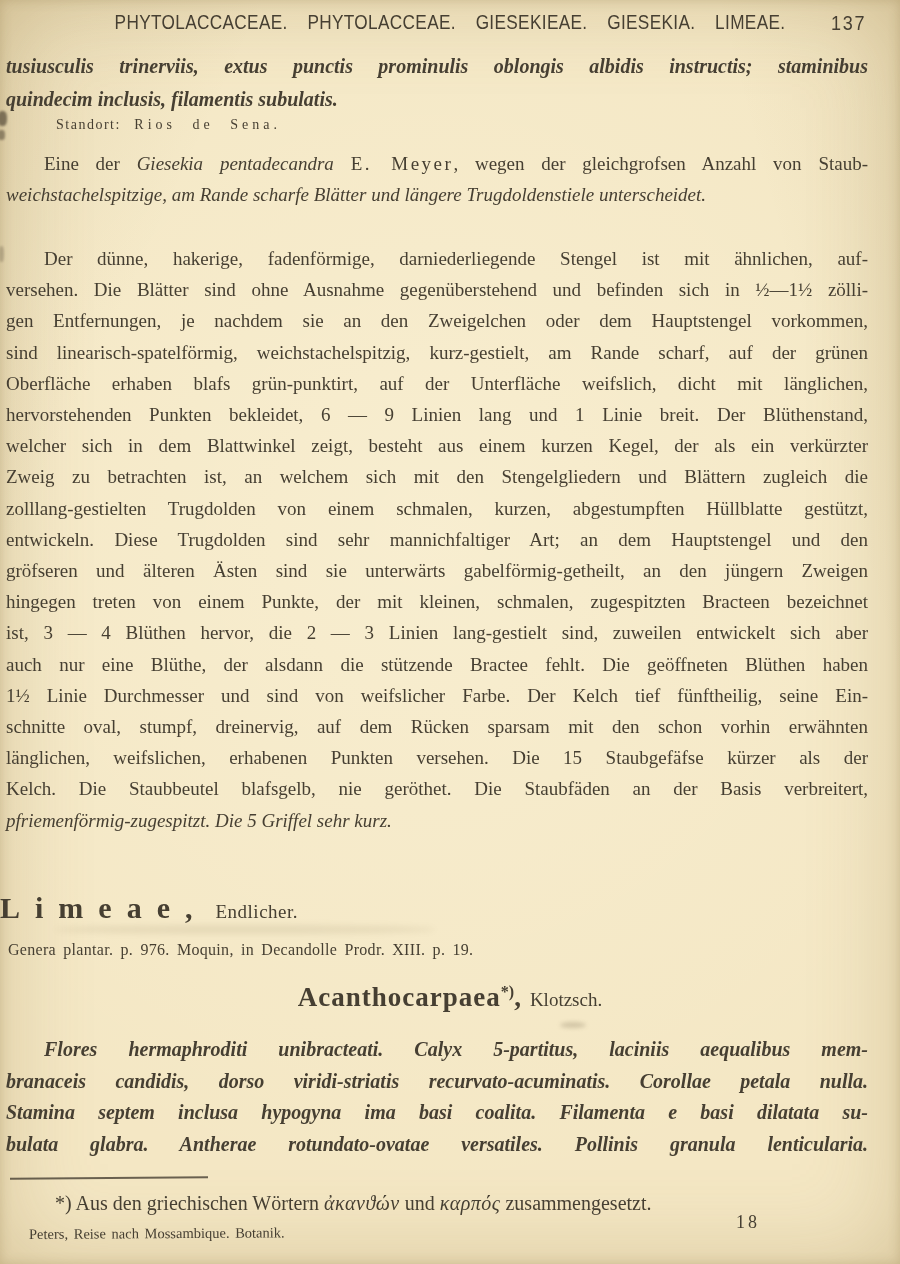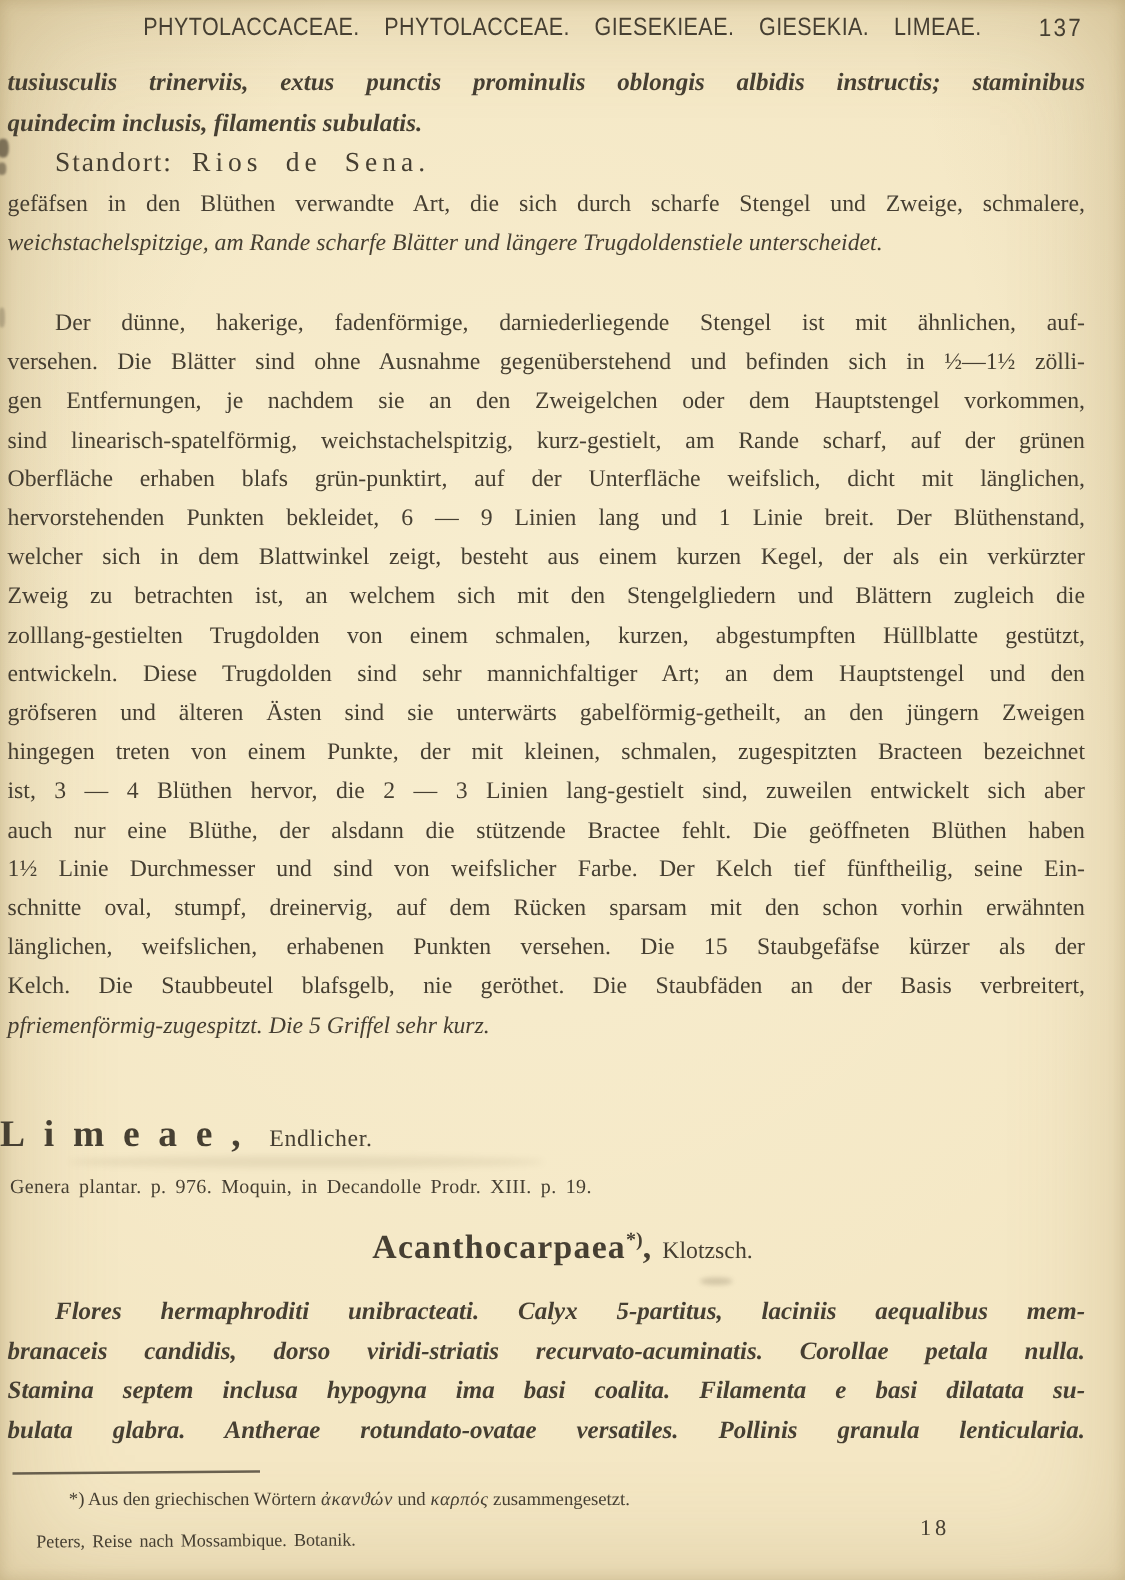--- a/index.html
+++ b/index.html
@@ -47,37 +47,37 @@
   .ln.last{text-align-last:left;font-style:italic;}
   .indent{text-indent:38px;}
   .diagnosis{font-size:20px;font-weight:bold;font-style:italic;}
   .diagnosis .ln{line-height:33px;}
   .bodytext{font-size:19px;}
   .bodytext .ln{line-height:31.2px;}
   .it{font-style:italic;}
   .sp{letter-spacing:2.5px;}
   .gr{font-style:italic;letter-spacing:.5px;}
   
-  .standort{position:absolute;top:117px;left:44px;font-size:22px;}
+  .standort{position:absolute;top:117px;left:56px;font-size:14px;}
   .standort .label{letter-spacing:1.5px;margin-right:10px;}
   .standort .value{letter-spacing:4px;word-spacing:9px;}
   
   .h-limeae{position:absolute;top:891px;left:0;width:100%;}
   .h-limeae .name{font-size:30px;font-weight:bold;letter-spacing:15px;}
   .h-limeae .author{font-size:19px;letter-spacing:.5px;margin-left:4px;}
   .reference{position:absolute;top:941px;left:8px;font-size:16px;letter-spacing:.3px;word-spacing:3px;}
   .h-acantho{position:absolute;top:982px;left:0;width:100%;text-align:center;}
   .h-acantho .name{font-size:27px;font-weight:bold;letter-spacing:1px;}
   .h-acantho .fn-mark{font-size:16px;font-weight:bold;vertical-align:9px;}
   .h-acantho .comma{font-size:27px;font-weight:bold;}
   .h-acantho .author{font-size:19px;margin-left:9px;}
   
   .fn-rule{position:absolute;top:1177px;left:10px;width:198px;height:2px;
     background:var(--ink);opacity:.8;transform:rotate(-.5deg);}
-  .footnote{position:absolute;top:1192px;left:55px;font-size:15px;}
+  .footnote{position:absolute;top:1192px;left:55px;font-size:20px;}
   .signature{position:absolute;top:1212px;left:736px;font-size:18px;letter-spacing:3px;}
   .imprint{position:absolute;top:1226px;left:29px;font-size:14.5px;word-spacing:2px;
     transform:rotate(-.35deg);transform-origin:0 50%;}
   
   .smudge{position:absolute;background:#5f5440;border-radius:40%;filter:blur(1px);}
   .sm1{left:-2px;top:111px;width:9px;height:15px;opacity:.75;}
   .sm2{left:-2px;top:130px;width:7px;height:10px;opacity:.6;}
   .sm3{left:-1px;top:246px;width:5px;height:16px;opacity:.30;}
   .sm4{left:55px;top:925px;width:380px;height:9px;background:#7a6a45;opacity:.12;filter:blur(3px);border-radius:50%;}
   .sm5{left:560px;top:1022px;width:26px;height:6px;background:#6b5d44;opacity:.25;filter:blur(2px);border-radius:50%;}
@@ -96,21 +96,21 @@
     <div class="ln">tusiusculis trinerviis, extus punctis prominulis oblongis albidis instructis; staminibus</div>
     <div class="ln last">quindecim inclusis, filamentis subulatis.</div>
   </div>
 
   <div class="standort">
     <span class="label">Standort:</span>
     <span class="value">Rios de Sena.</span>
   </div>
 
   <div class="block bodytext" style="top:148px;">
-    <div class="ln">gefäfsen in den Blüthen verwandte Art, die sich durch scharfe Stengel und Zweige, schmalere,</div>
+    <div class="ln indent"><span>Eine der </span><span class="it">Giesekia pentadecandra</span><span> </span><span class="sp">E. Meyer</span><span>, wegen der gleichgrofsen Anzahl von Staub-</span></div>
     <div class="ln last">weichstachelspitzige, am Rande scharfe Blätter und längere Trugdoldenstiele unterscheidet.</div>
   </div>
 
   <div class="block bodytext" style="top:243px;">
     <div class="ln indent">Der dünne, hakerige, fadenförmige, darniederliegende Stengel ist mit ähnlichen, auf-</div>
     <div class="ln">versehen.  Die Blätter sind ohne Ausnahme gegenüberstehend und befinden sich in ½—1½ zölli-</div>
     <div class="ln">gen Entfernungen, je nachdem sie an den Zweigelchen oder dem Hauptstengel vorkommen,</div>
     <div class="ln">sind linearisch-spatelförmig, weichstachelspitzig, kurz-gestielt, am Rande scharf, auf der grünen</div>
     <div class="ln">Oberfläche erhaben blafs grün-punktirt, auf der Unterfläche weifslich, dicht mit länglichen,</div>
     <div class="ln">hervorstehenden Punkten bekleidet, 6 — 9 Linien lang und 1 Linie breit.  Der Blüthenstand,</div>

